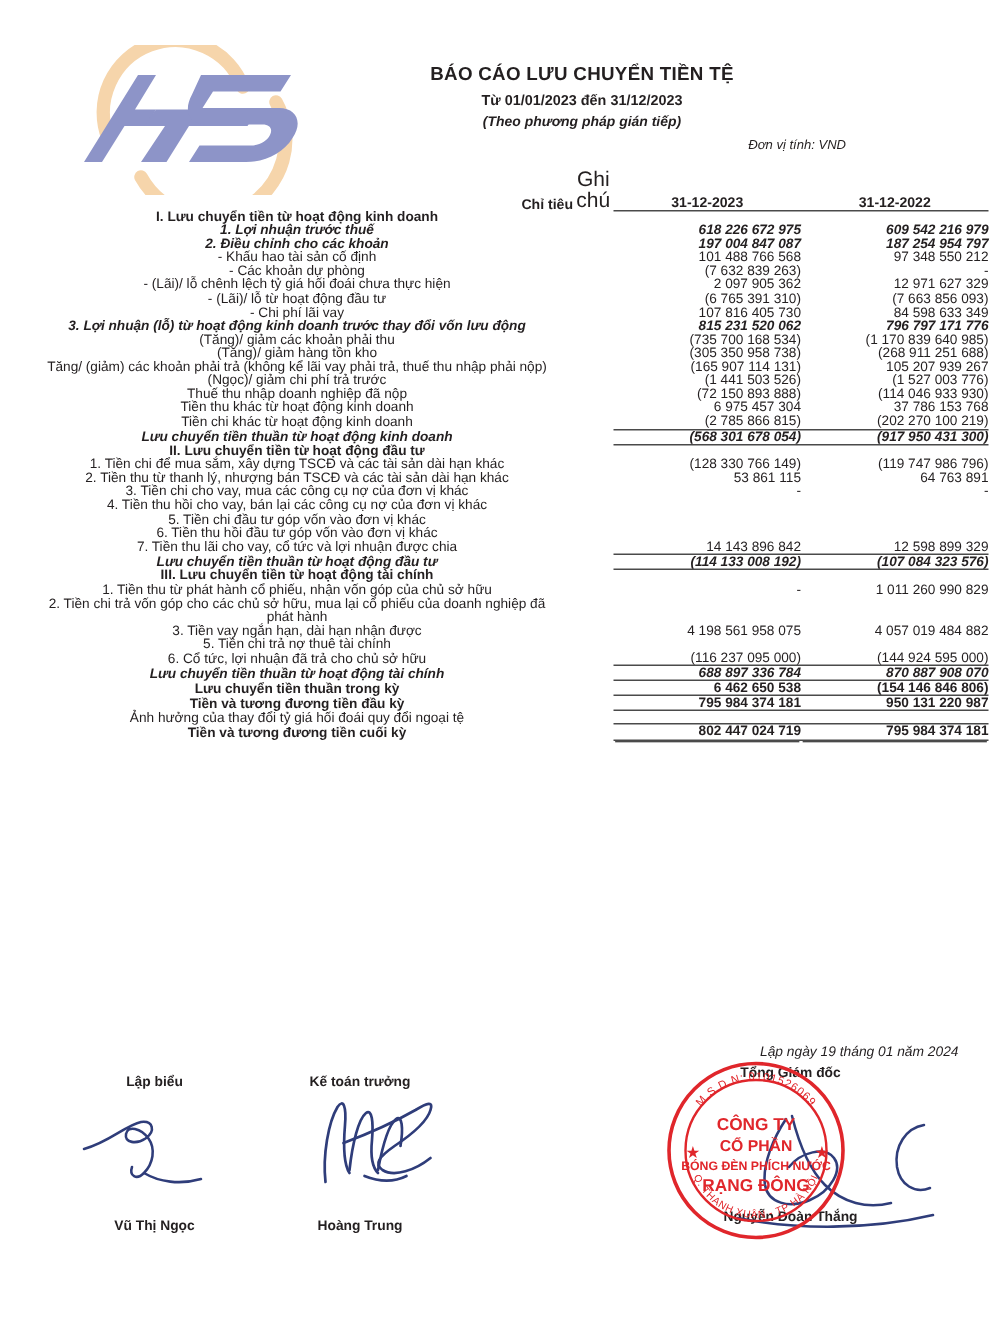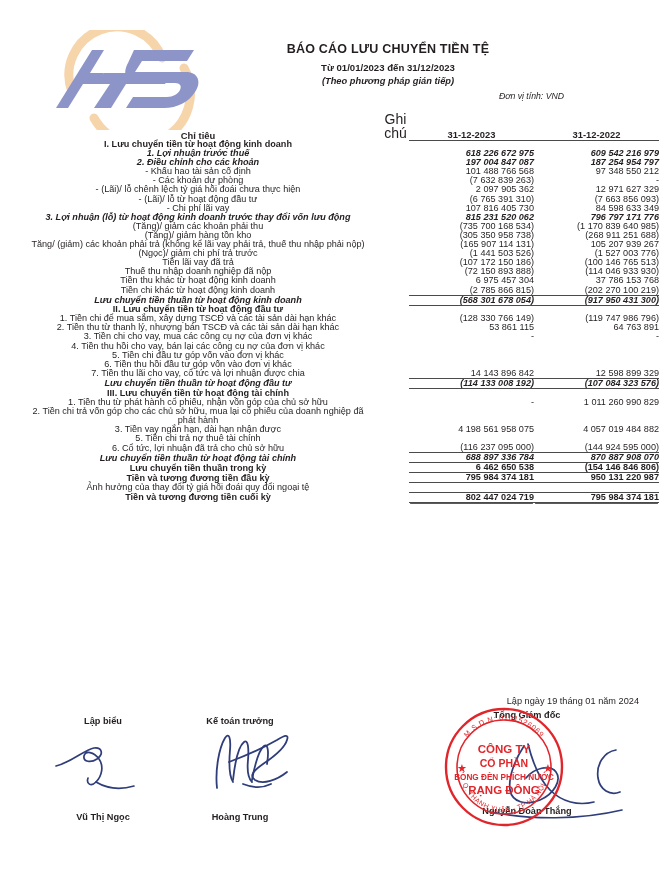--- a/index.html
+++ b/index.html
@@ -93,20 +93,21 @@
     line-height: 1.0;
   }
 
   
   thead th {
     font-size: 9.4px;
     font-weight: bold;
     padding-bottom: 3px;
   }
   th.h-label {
+    text-align: right;
     padding-right: 6px;
     vertical-align: bottom;
     padding-bottom: 12px;
   }
   th.h-note {
     text-align: center;
     font-weight: normal;
     font-size: 14px;
     line-height: 1.35;
     vertical-align: bottom;
@@ -155,20 +156,21 @@
     left: 0;
     top: 696px;
     width: 669px;
     height: 150px;
   }
   .date-line {
     position: absolute;
     right: 30px;
     top: 0;
     font-size: 9.2px;
+    font-style: italic;
     white-space: nowrap;
   }
   .sig-col {
     position: absolute;
     text-align: center;
     width: 150px;
   }
   .sig-col .role {
     font-size: 9.2px;
     font-weight: bold;
@@ -318,26 +320,20 @@
           <td class="label">Tăng/ (giảm) các khoản phải trả (không kể lãi vay phải trả, thuế thu nhập phải nộp)</td>
           <td class="note"></td>
           <td class="num">(165 907 114 131)</td>
           <td class="num">105 207 939 267</td>
         </tr>
         <tr>
           <td class="label">(Ngọc)/ giảm chi phí trả trước</td>
           <td class="note"></td>
           <td class="num">(1 441 503 526)</td>
           <td class="num">(1 527 003 776)</td>
-        </tr>
-        <tr>
-          <td class="label">Tiền lãi vay đã trả</td>
-          <td class="note"></td>
-          <td class="num">(107 172 150 186)</td>
-          <td class="num">(100 146 765 513)</td>
         </tr>
         <tr>
           <td class="label">Thuế thu nhập doanh nghiệp đã nộp</td>
           <td class="note"></td>
           <td class="num">(72 150 893 888)</td>
           <td class="num">(114 046 933 930)</td>
         </tr>
         <tr>
           <td class="label">Tiền thu khác từ hoạt động kinh doanh</td>
           <td class="note"></td>

